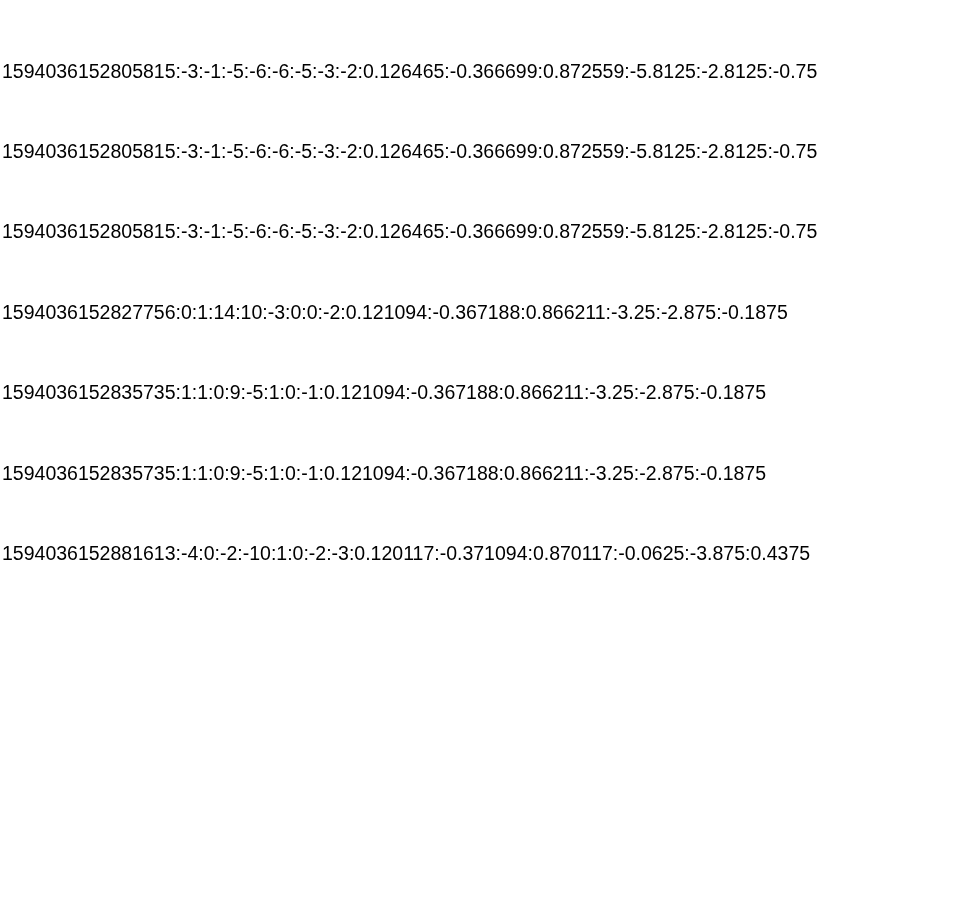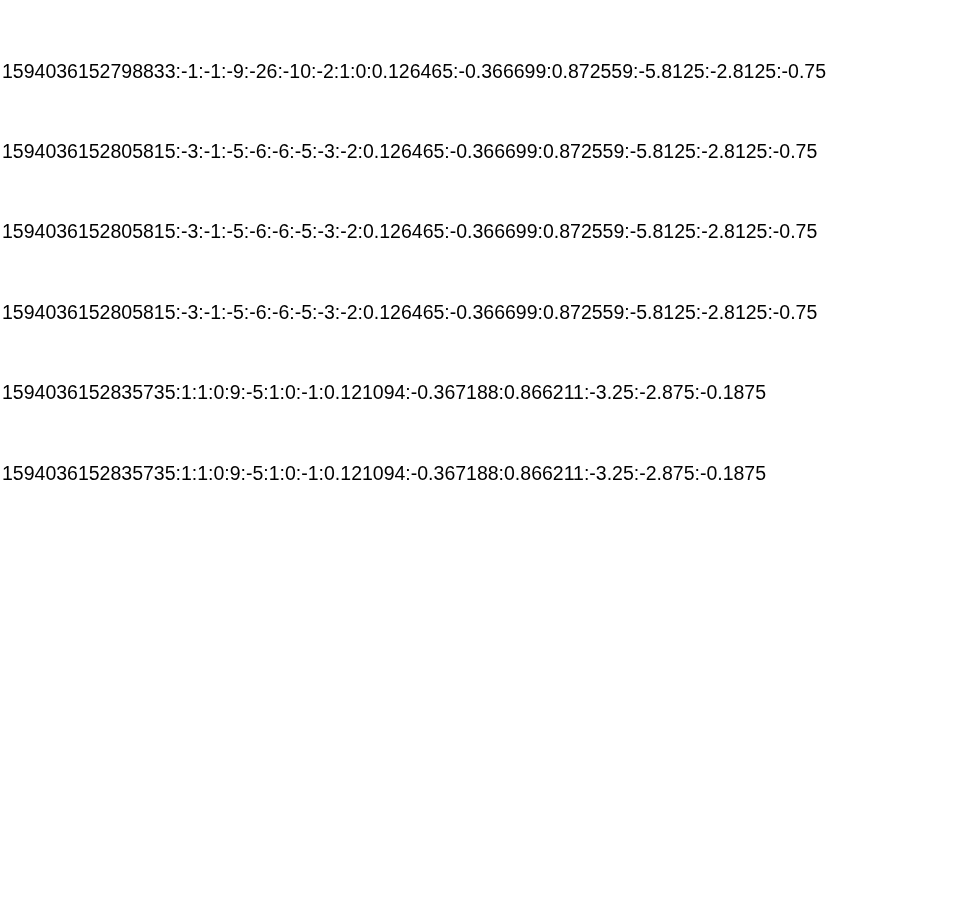--- a/index.html
+++ b/index.html
@@ -19,26 +19,27 @@
     white-space: pre;
   }
   .row {
     display: block;
   }
 </style>
 </head>
 <body>
 
 <div class="container">
-  <span class="row">1594036152798833:-1:-1:-9:-26:-10:-2:1:0:0.126465:-0.366699:0.872559:-5.8125:-2.8125:-0.75</span>
   <span class="row">1594036152805815:-3:-1:-5:-6:-6:-5:-3:-2:0.126465:-0.366699:0.872559:-5.8125:-2.8125:-0.75</span>
   <span class="row">1594036152805815:-3:-1:-5:-6:-6:-5:-3:-2:0.126465:-0.366699:0.872559:-5.8125:-2.8125:-0.75</span>
   <span class="row">1594036152805815:-3:-1:-5:-6:-6:-5:-3:-2:0.126465:-0.366699:0.872559:-5.8125:-2.8125:-0.75</span>
+  <span class="row">1594036152827756:0:1:14:10:-3:0:0:-2:0.121094:-0.367188:0.866211:-3.25:-2.875:-0.1875</span>
   <span class="row">1594036152835735:1:1:0:9:-5:1:0:-1:0.121094:-0.367188:0.866211:-3.25:-2.875:-0.1875</span>
   <span class="row">1594036152835735:1:1:0:9:-5:1:0:-1:0.121094:-0.367188:0.866211:-3.25:-2.875:-0.1875</span>
+  <span class="row">1594036152881613:-4:0:-2:-10:1:0:-2:-3:0.120117:-0.371094:0.870117:-0.0625:-3.875:0.4375</span>
   
   
   
   
   
   
   
   
   
   

